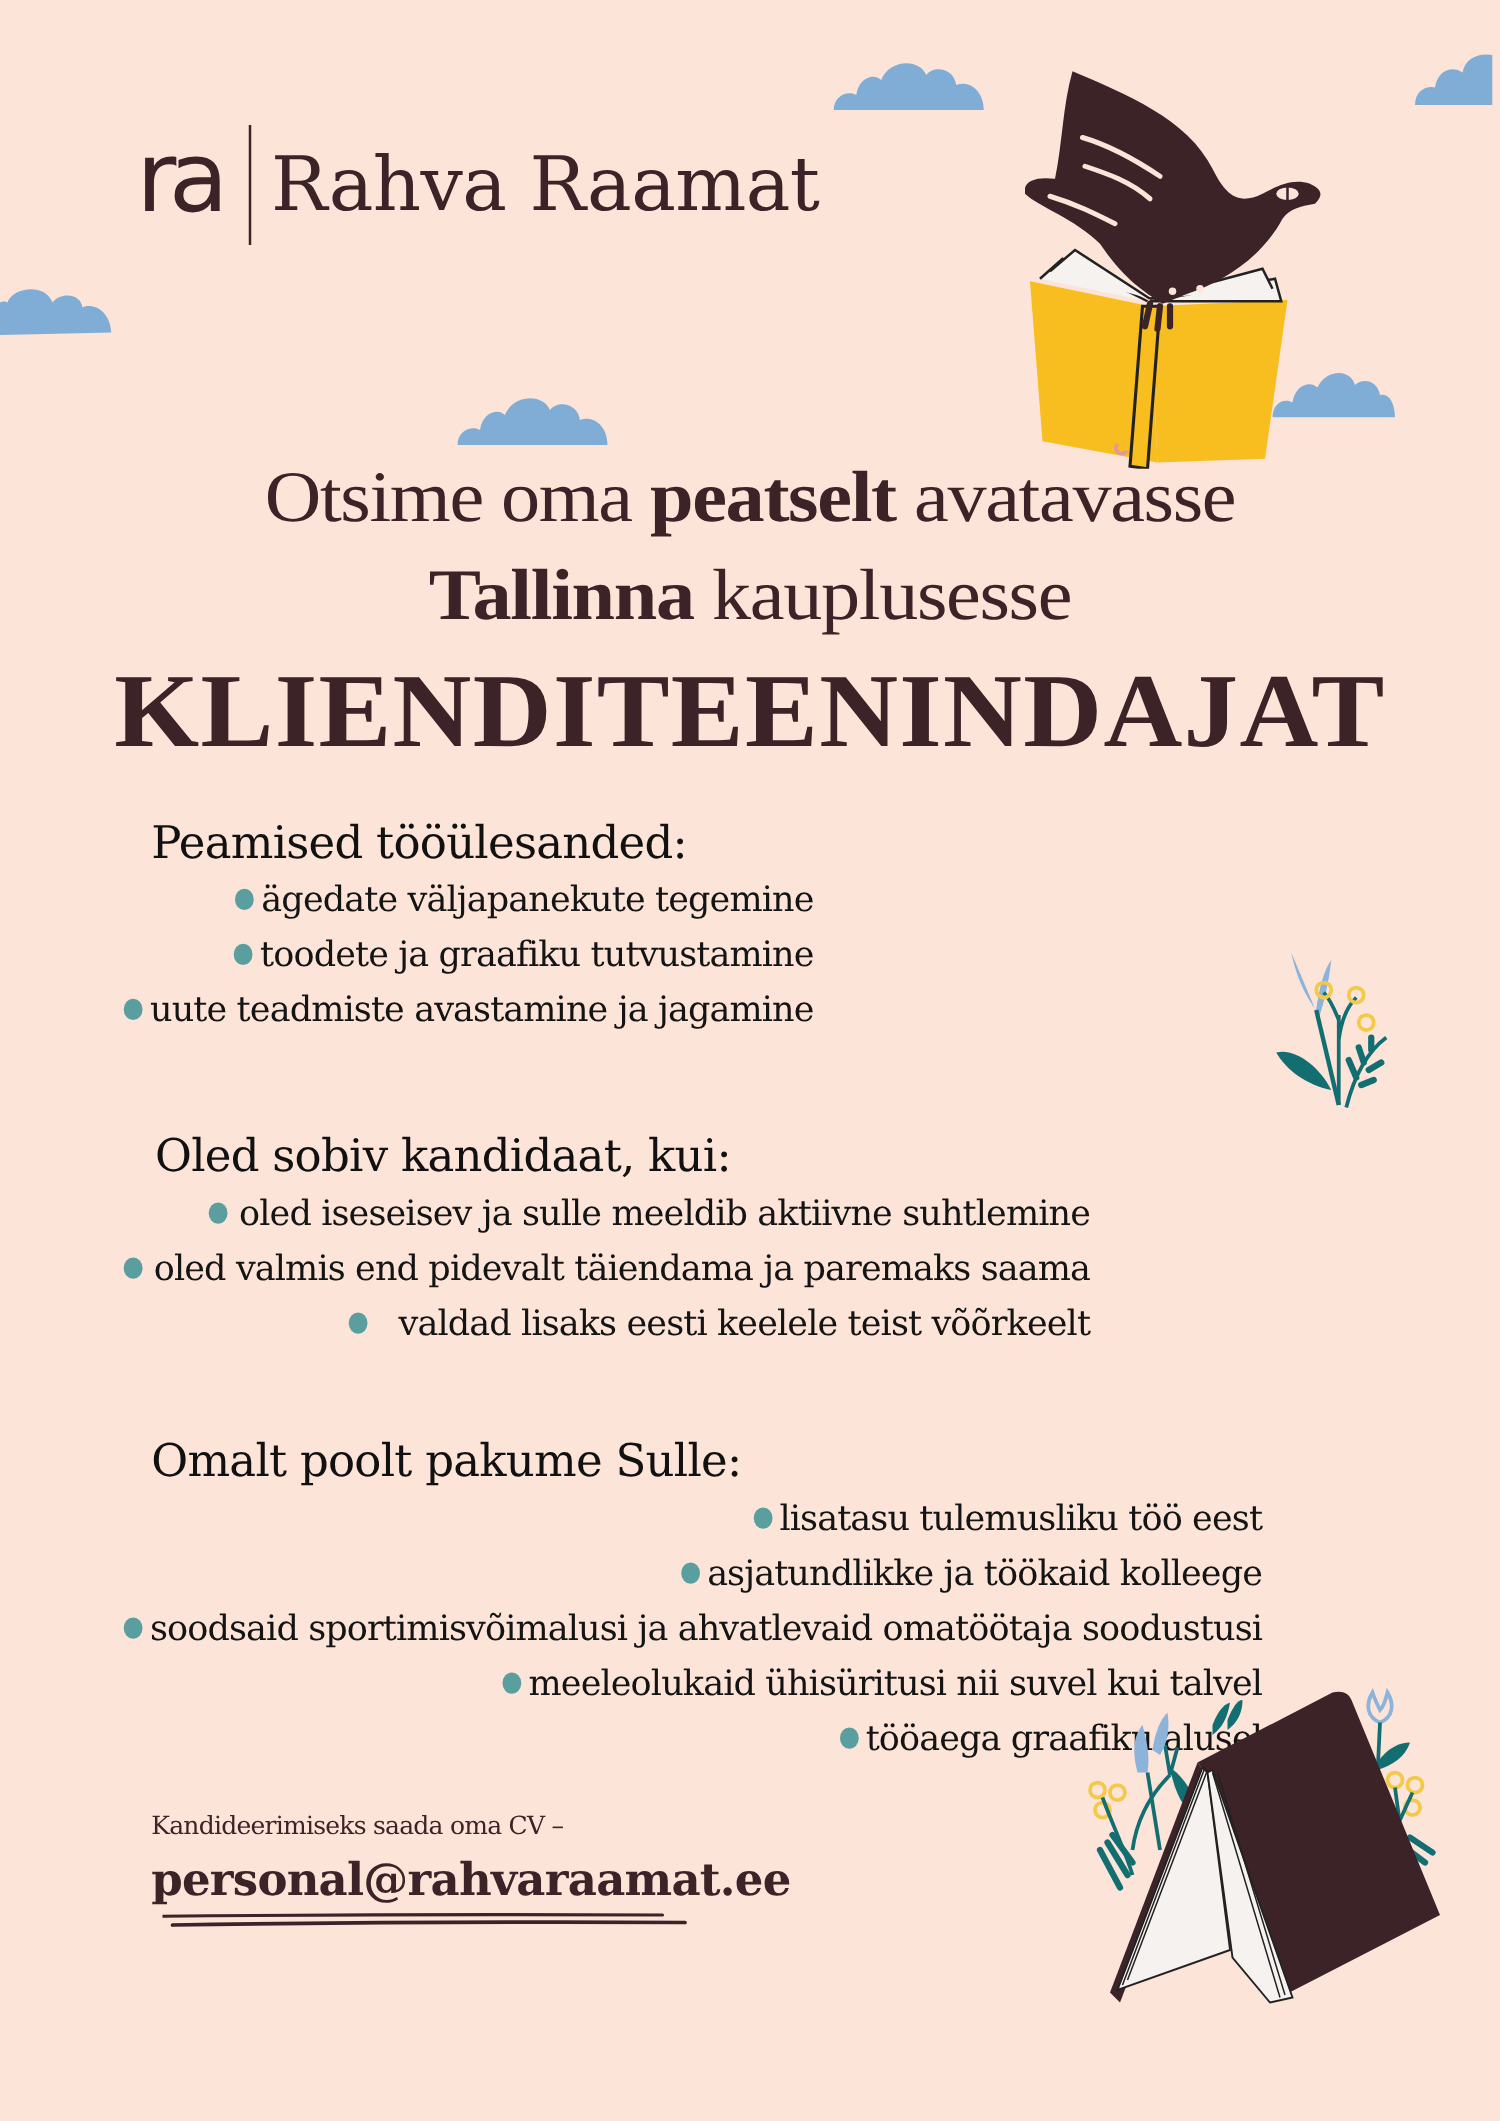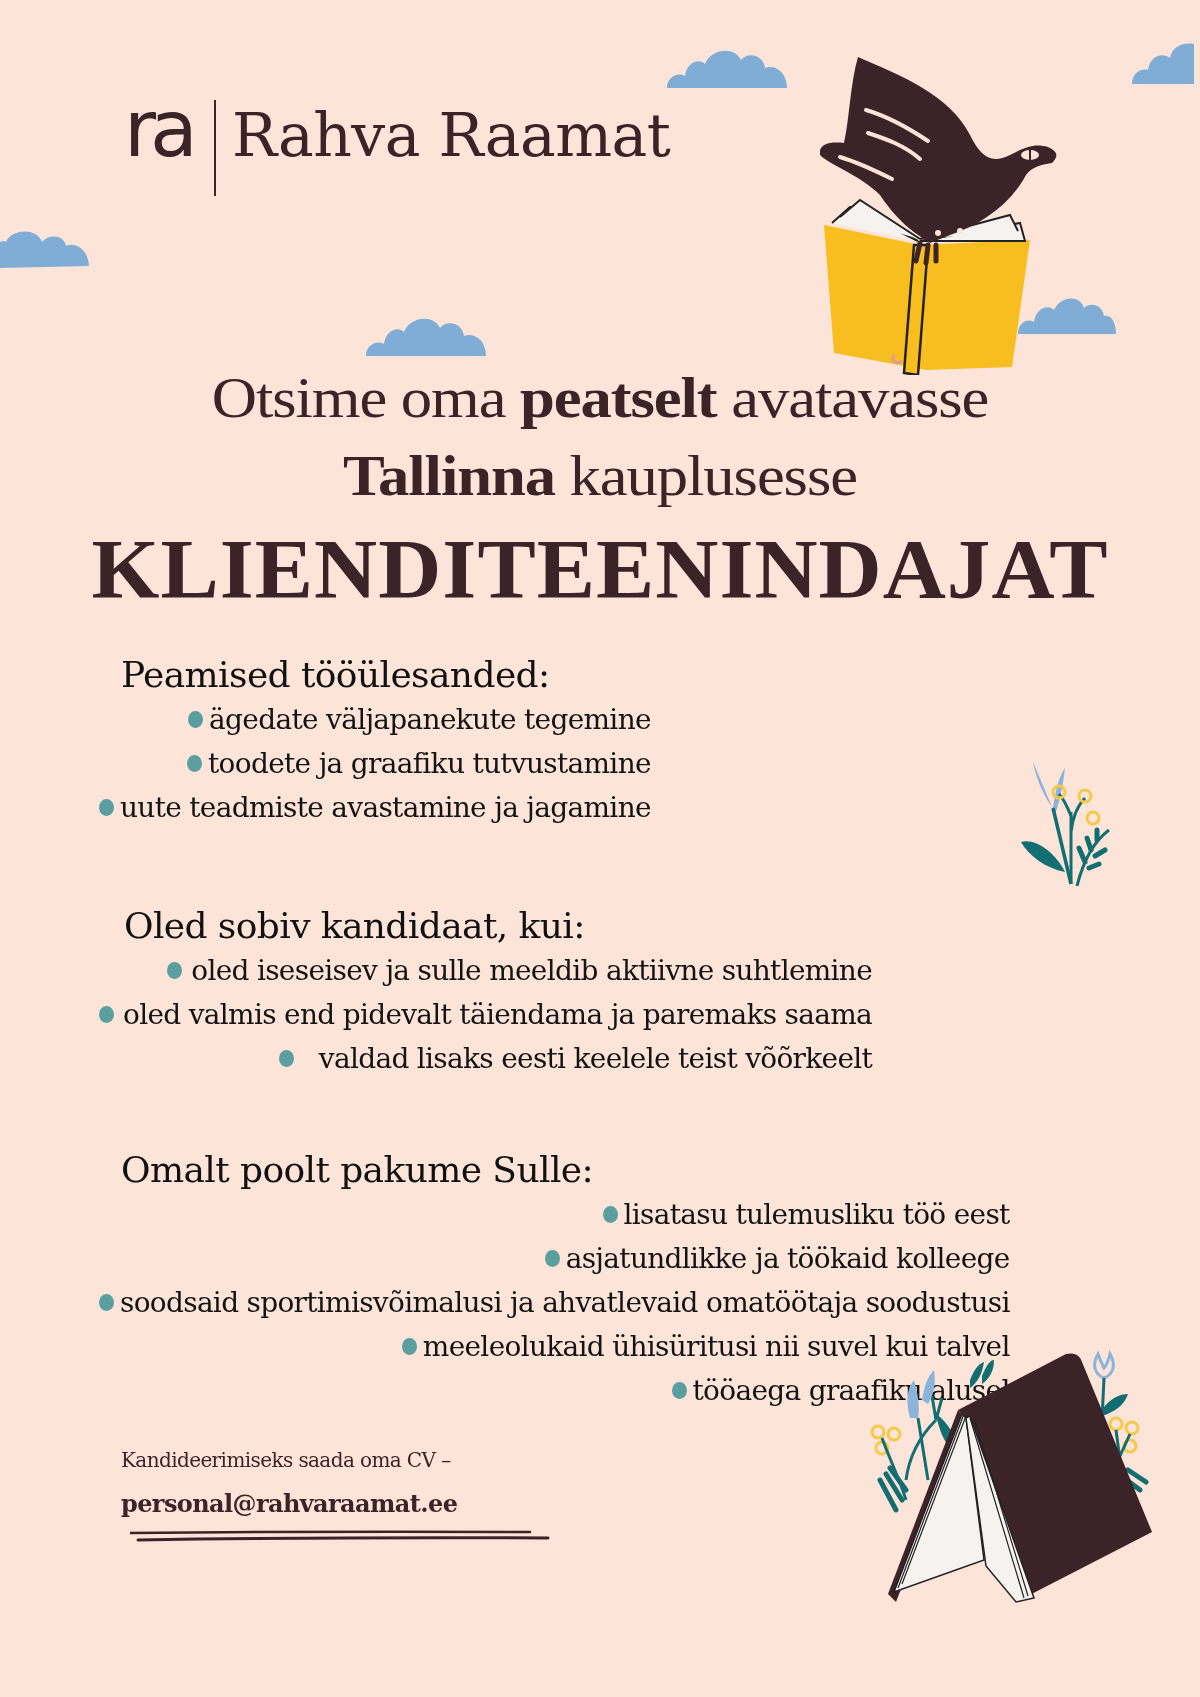--- a/index.html
+++ b/index.html
@@ -1,38 +1,38 @@
 <!DOCTYPE html>
 <html><head>
 <meta charset="utf-8">
 <style>
   html, body { margin: 0; padding: 0; }
   body { width: 1200px; height: 1697px; background: #fce4d8; position: relative; overflow: hidden;
          font-family: "DejaVu Serif", "Liberation Serif", serif; color: #3b2328; }
   .abs { position: absolute; }
-  .logo { left: 124px; top: 100px; height: 96px; display: flex; align-items: flex-start; }
+  .logo { left: 109px; top: 100px; height: 96px; display: flex; align-items: center; }
   .logo-mark { font-family: "DejaVu Sans", sans-serif; font-size: 78px; letter-spacing: -6px; color: #3b2328; line-height: 1; margin-top: -10px; }
   .logo-divider { width: 2px; height: 96px; background: #3b2328; margin: 0 16px 0 22px; }
   .logo-name { font-family: "DejaVu Serif", serif; font-size: 60px; color: #3b2328; letter-spacing: -0.5px; }
 
   .headline { left: 0; width: 1200px; text-align: center; color: #3b2328; white-space: nowrap; }
   .h1 { top: 362px; font-size: 58px; line-height: 72px; letter-spacing: -1px; font-family: "Liberation Serif", serif; transform: scaleX(1.08); }
   .h2 { top: 440px; font-size: 58px; line-height: 72px; letter-spacing: -1px; font-family: "Liberation Serif", serif; transform: scaleX(1.08); }
   .h3 { top: 520px; font-size: 84px; line-height: 100px; font-weight: bold; font-family: "Liberation Serif", serif; transform: scaleX(1.04); letter-spacing: 1px; }
   b { font-weight: bold; }
 
   .section { left: 95px; }
   .section-title { font-family: "DejaVu Serif", serif; font-weight: normal; font-size: 36px; color: #111; line-height: 44px; margin-left: 26px; letter-spacing: -0.6px; }
   .item { display: flex; align-items: center; height: 44px; justify-content: flex-end; }
   .bullet { width: 15px; height: 17px; border-radius: 50%; background: #5a9ea0; margin-right: 6px; flex: 0 0 auto; margin-left: 4px; }
   .item-text { font-family: "DejaVu Serif", serif; font-size: 28px; color: #141414; letter-spacing: -0.7px; white-space: nowrap; }
 
   .cta { left: 121px; top: 1438px; }
   .cta-line { font-family: "DejaVu Serif", serif; font-size: 20px; color: #3b2328; letter-spacing: -0.6px; line-height: 44px; }
-  .cta-email { font-family: "DejaVu Serif", serif; font-size: 24px; font-weight: bold; color: #3b2328; letter-spacing: -0.6px; line-height: 44px; text-decoration: none; display: block; }
+  .cta-email { font-family: "DejaVu Serif", serif; font-size: 36px; font-weight: bold; color: #3b2328; letter-spacing: -0.6px; line-height: 44px; text-decoration: none; display: block; }
   .underline { left: 130px; top: 1530px; width: 420px; height: 12px; }
 
   svg { display: block; }
 </style>
 </head>
 <body>
 
 <div class="abs" style="left:665px;top:46px;">
   <svg width="124" height="42" viewBox="0 0 124 42">
       <path d="M2 42 C2 30 14 26 20 30 C22 16 34 12 40 18 C46 2 70 0 76 14 C82 6 98 8 100 22 C110 18 122 26 122 42 Z" fill="#7fadd6"></path>

